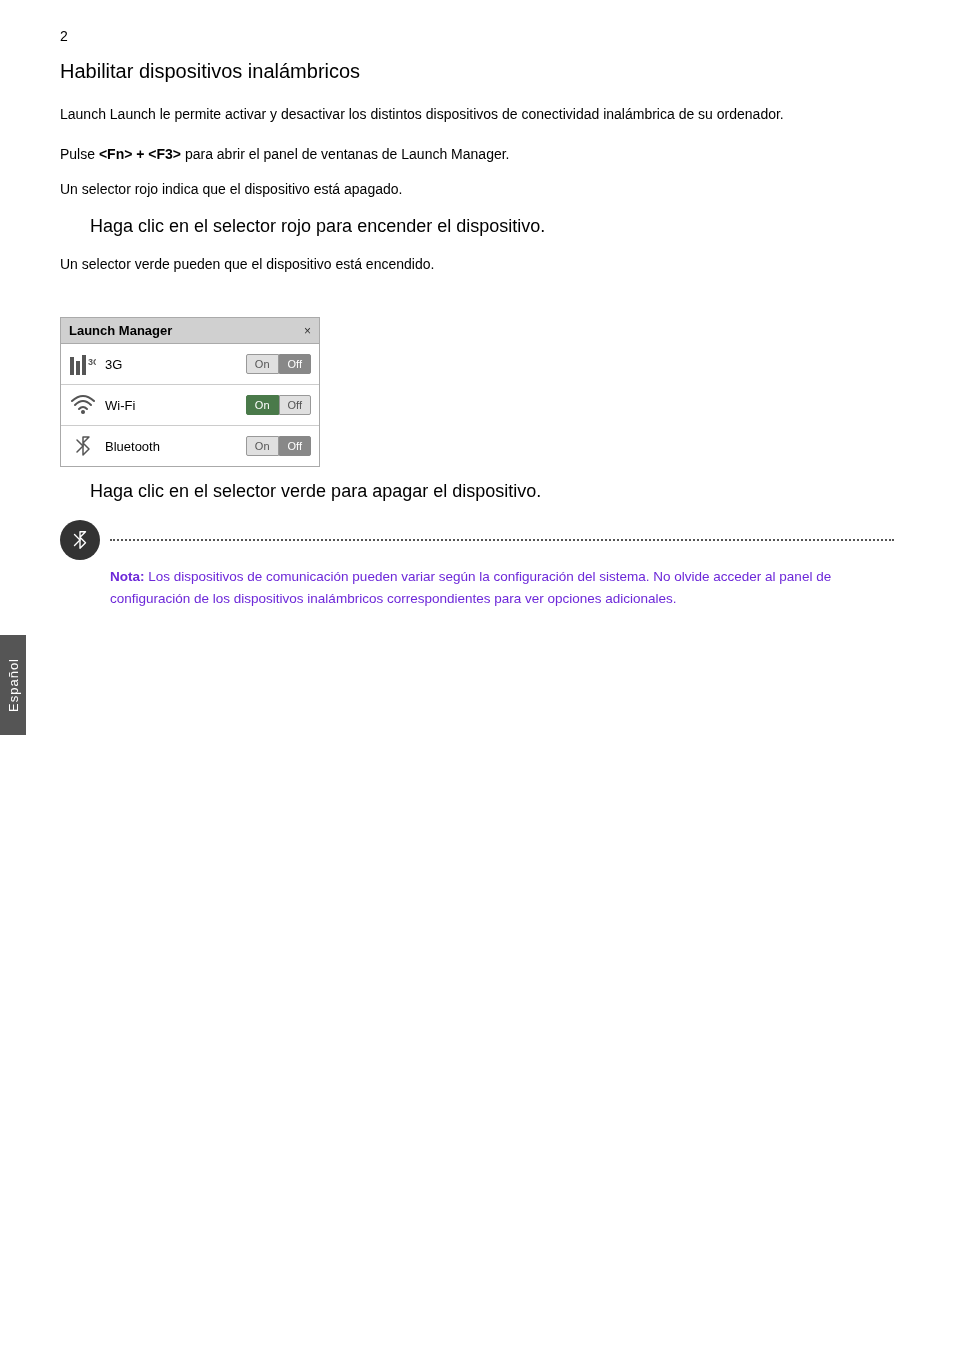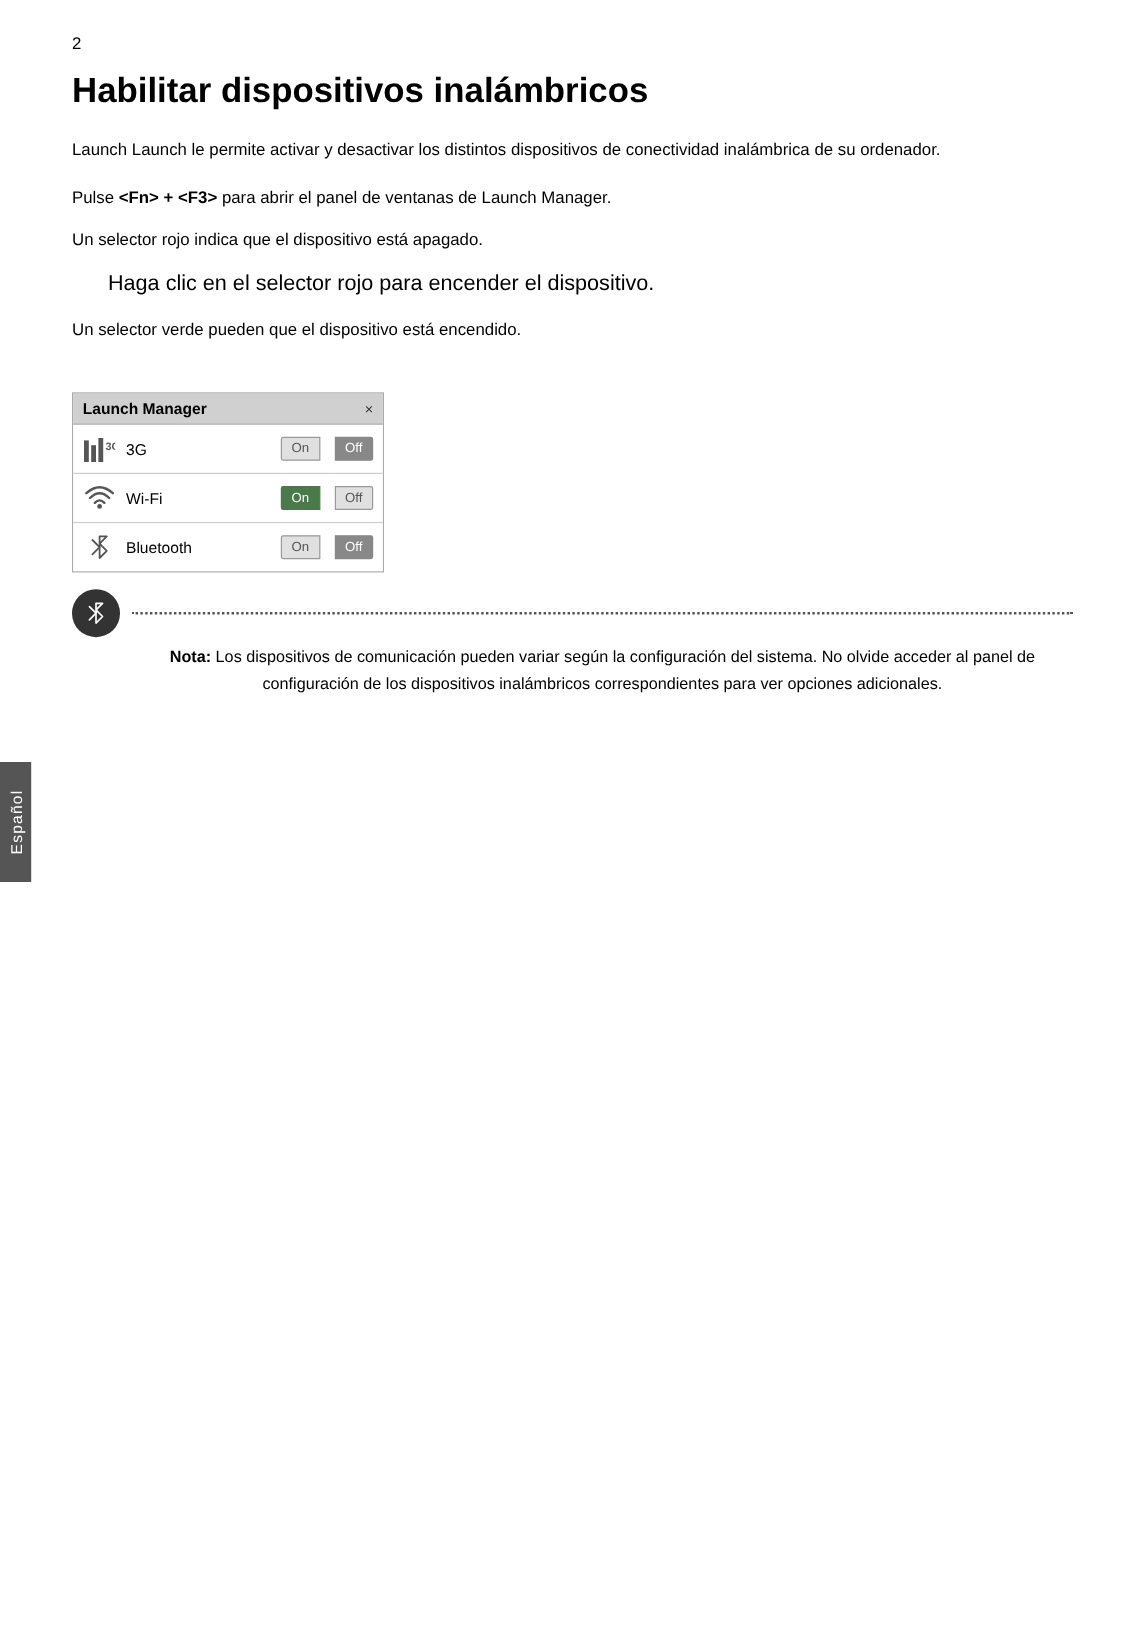--- a/index.html
+++ b/index.html
@@ -22,22 +22,22 @@
       color: #000;
     }
 
     .content {
       margin-left: 60px;
       margin-right: 60px;
       padding-top: 60px;
     }
 
     .page-heading {
-      font-size: 29px;
-      font-weight: bold;
+      font-size: 20px;
+      font-weight: normal;
       margin-bottom: 20px;
       color: #000;
     }
 
     .intro-text {
       font-size: 14px;
       line-height: 1.6;
       margin-bottom: 18px;
       color: #000;
     }
@@ -129,21 +129,21 @@
     }
 
     .lm-device-name {
       flex: 1;
       font-size: 13px;
       color: #000;
     }
 
     .lm-toggle {
       display: flex;
-      gap: 12px;
+      gap: 0;
     }
 
     .lm-btn {
       padding: 3px 8px;
       font-size: 11px;
       border: 1px solid #999;
       background: #e0e0e0;
       color: #555;
       cursor: pointer;
     }
@@ -164,22 +164,21 @@
       border-radius: 2px 0 0 2px;
     }
 
     .lm-btn-off {
       border-radius: 0 2px 2px 0;
     }
 
     .note-content-text {
       font-size: 13.5px;
       line-height: 1.6;
-      color: #000000;
-      text-align: center;
+      color: #6d28d9;
     }
 
     .note-block {
       display: flex;
       flex-direction: column;
       margin-top: 14px;
     }
 
     .note-header-row {
       display: flex;
@@ -297,20 +296,21 @@
           <div class="lm-toggle">
             <button class="lm-btn lm-btn-on">On</button>
             <button class="lm-btn lm-btn-off active-off">Off</button>
           </div>
         </div>
 
       </div>
     </div>
   </div>
 
+  <p class="indented">Haga clic en el selector verde para apagar el dispositivo.</p>
 
   <div class="note-block">
     <div class="note-header-row">
 
       <div style="width:40px; height:40px; border-radius:50%; background:#333; display:flex; align-items:center; justify-content:center; flex-shrink:0;">
         <svg width="22" height="22" viewBox="0 0 24 24">
           <path d="M12 3 L12 21 L18 15 L12 9 L18 3 Z" stroke="#fff" stroke-width="1.5" fill="none" stroke-linejoin="round"></path>
           <path d="M6 6 L12 12 L6 18" stroke="#fff" stroke-width="1.5" fill="none" stroke-linecap="round" stroke-linejoin="round"></path>
         </svg>
       </div>

